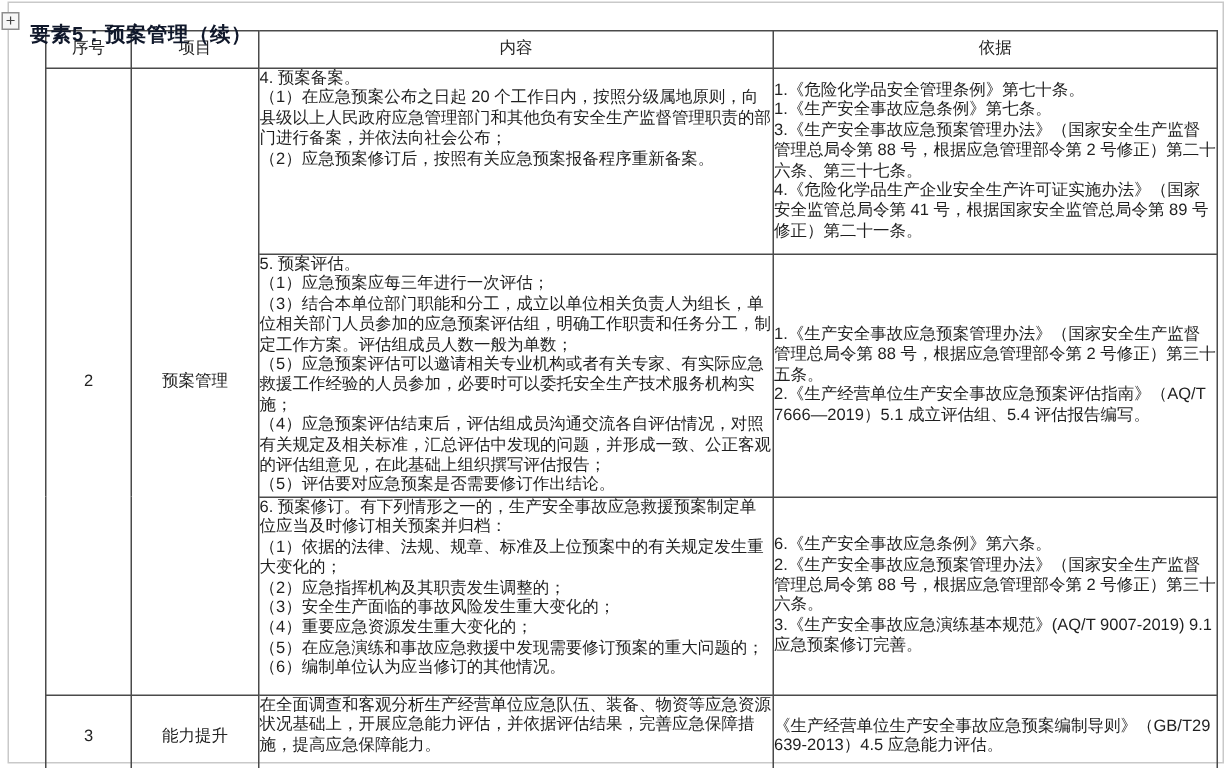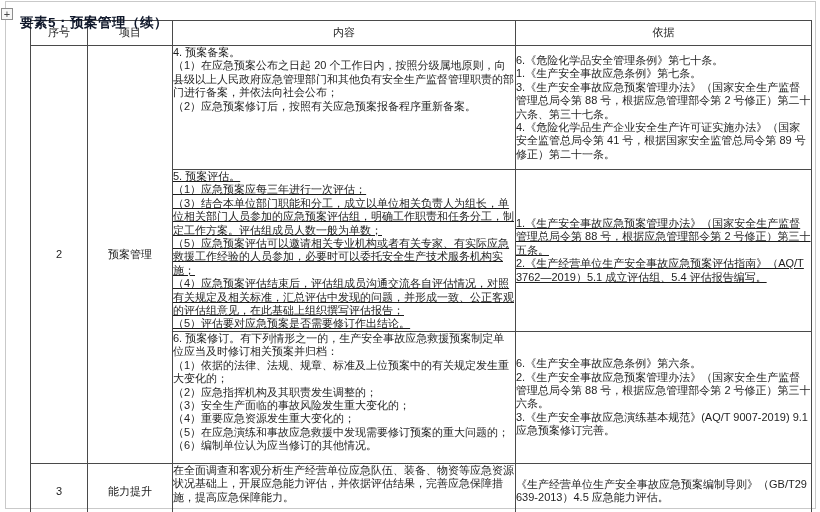--- a/index.html
+++ b/index.html
@@ -75,21 +75,21 @@
   td.basis-cell {
     vertical-align: middle;
     padding: 2px 2px 2px 5px;
   }
   td.content-cell p, td.basis-cell p {
     margin: 0;
     color: #1f1f1f;
     word-break: break-all;
   }
   tr.row-1 > td { height: 124px; }
-  tr.row-2 > td { height: 148px; text-decoration: underline; }
+  tr.row-2 > td { height: 148px; }
   tr.row-3 > td { height: 132px; }
   tr.row-4 > td { height: 56px; }
 </style>
 </head>
 <body>
 
 <div class="page-frame"></div>
 
 <div class="expand-box">+</div>
 
@@ -112,39 +112,39 @@
 
   <tr class="row-1">
     <td class="seq-cell" rowspan="3">2</td>
     <td class="item-cell" rowspan="3">预案管理</td>
     <td class="content-cell">
       <p>4. 预案备案。</p>
       <p>（1）在应急预案公布之日起 20 个工作日内，按照分级属地原则，向县级以上人民政府应急管理部门和其他负有安全生产监督管理职责的部门进行备案，并依法向社会公布；</p>
       <p>（2）应急预案修订后，按照有关应急预案报备程序重新备案。</p>
     </td>
     <td class="basis-cell">
-      <p>6.《危险化学品安全管理条例》第七十条。</p>
+      <p>1.《危险化学品安全管理条例》第七十条。</p>
       <p>1.《生产安全事故应急条例》第七条。</p>
       <p>3.《生产安全事故应急预案管理办法》（国家安全生产监督管理总局令第 88 号，根据应急管理部令第 2 号修正）第二十六条、第三十七条。</p>
       <p>4.《危险化学品生产企业安全生产许可证实施办法》（国家安全监管总局令第 41 号，根据国家安全监管总局令第 89 号修正）第二十一条。</p>
     </td>
   </tr>
 
   <tr class="row-2">
     <td class="content-cell">
       <p>5. 预案评估。</p>
       <p>（1）应急预案应每三年进行一次评估；</p>
       <p>（3）结合本单位部门职能和分工，成立以单位相关负责人为组长，单位相关部门人员参加的应急预案评估组，明确工作职责和任务分工，制定工作方案。评估组成员人数一般为单数；</p>
       <p>（5）应急预案评估可以邀请相关专业机构或者有关专家、有实际应急救援工作经验的人员参加，必要时可以委托安全生产技术服务机构实施；</p>
       <p>（4）应急预案评估结束后，评估组成员沟通交流各自评估情况，对照有关规定及相关标准，汇总评估中发现的问题，并形成一致、公正客观的评估组意见，在此基础上组织撰写评估报告；</p>
       <p>（5）评估要对应急预案是否需要修订作出结论。</p>
     </td>
     <td class="basis-cell">
       <p>1.《生产安全事故应急预案管理办法》（国家安全生产监督管理总局令第 88 号，根据应急管理部令第 2 号修正）第三十五条。</p>
-      <p>2.《生产经营单位生产安全事故应急预案评估指南》（AQ/T 3762—2019）5.1 成立评估组、5.4 评估报告编写。</p>
+      <p>2.《生产经营单位生产安全事故应急预案评估指南》（AQ/T 7666—2019）5.1 成立评估组、5.4 评估报告编写。</p>
     </td>
   </tr>
 
   <tr class="row-3">
     <td class="content-cell">
       <p>6. 预案修订。有下列情形之一的，生产安全事故应急救援预案制定单位应当及时修订相关预案并归档：</p>
       <p>（1）依据的法律、法规、规章、标准及上位预案中的有关规定发生重大变化的；</p>
       <p>（2）应急指挥机构及其职责发生调整的；</p>
       <p>（3）安全生产面临的事故风险发生重大变化的；</p>
       <p>（4）重要应急资源发生重大变化的；</p>

